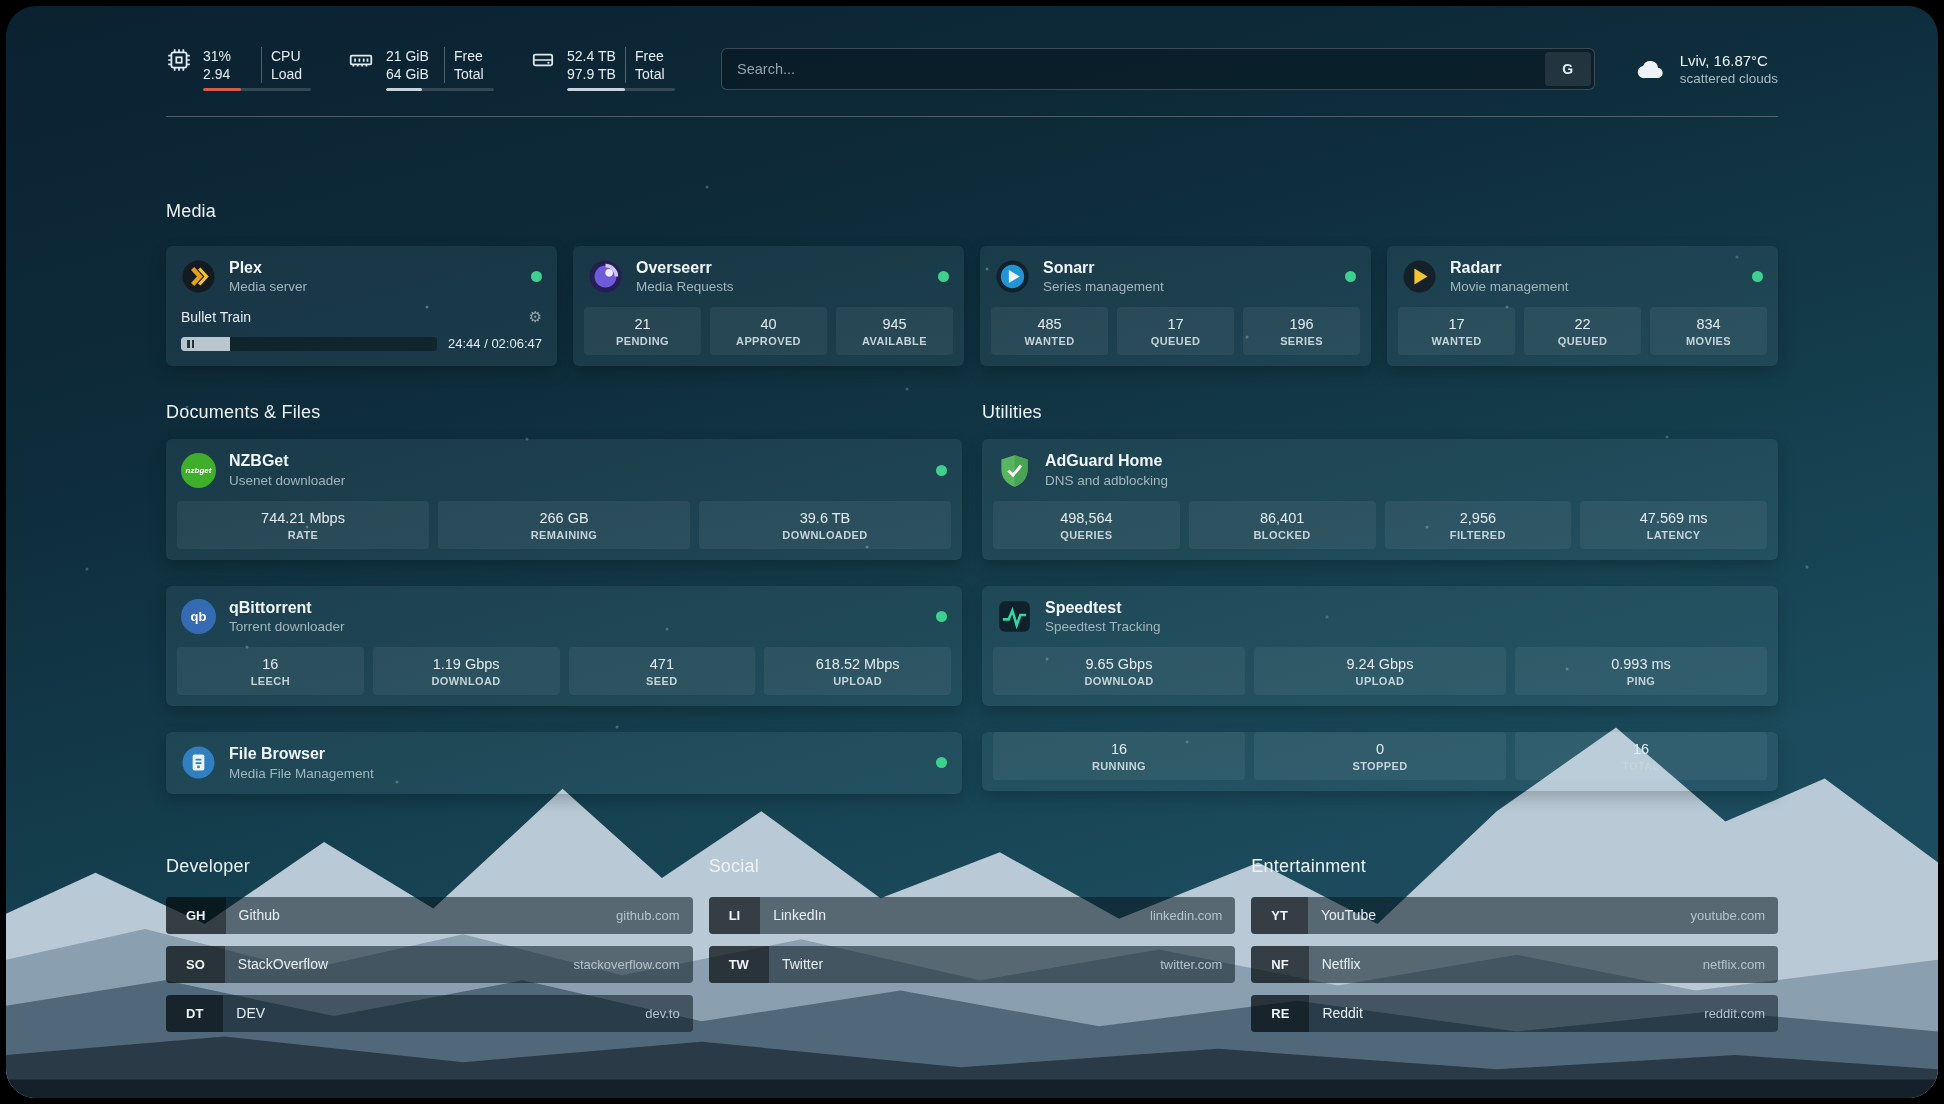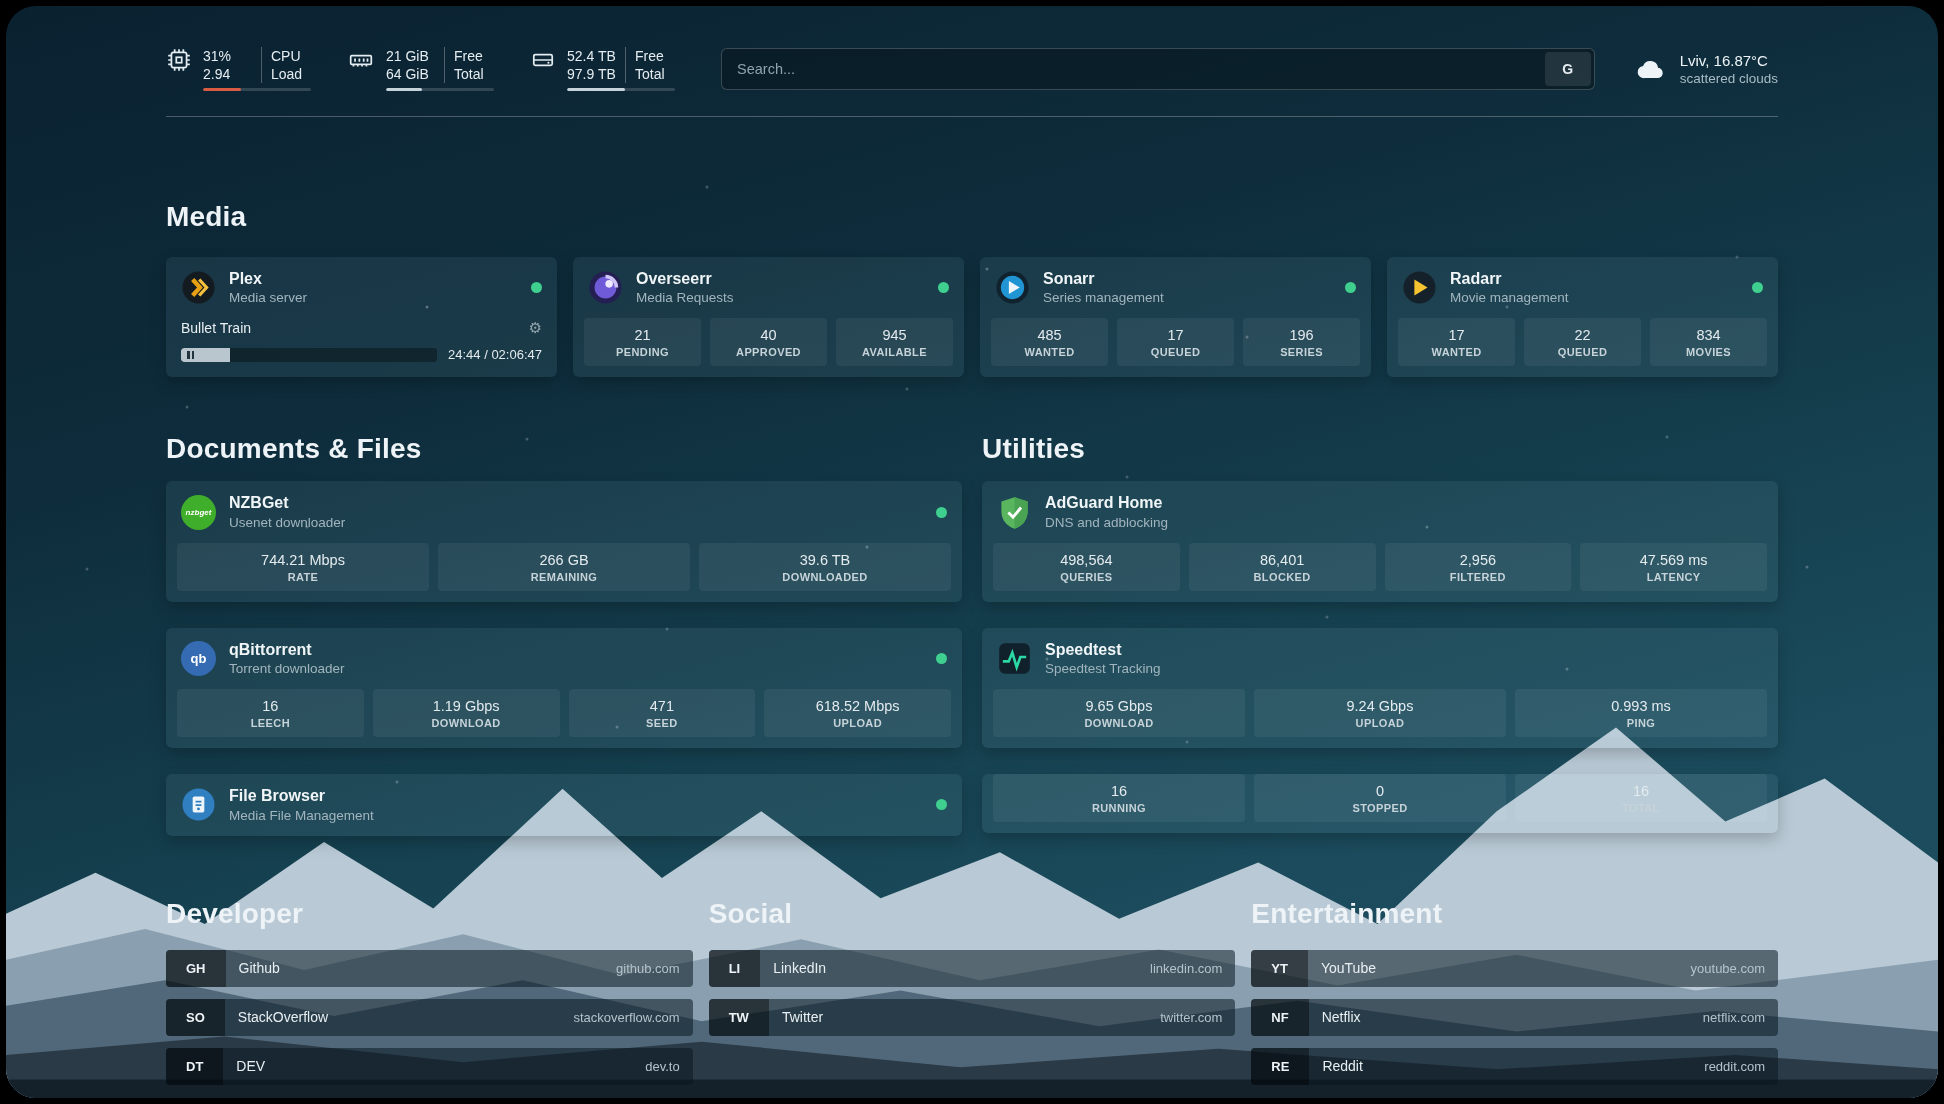--- a/index.html
+++ b/index.html
@@ -48,24 +48,24 @@
     position:absolute; right:4px; top:4px; width:46px; height:34px; border-radius:4px;
     background:rgba(255,255,255,.10); display:flex; align-items:center; justify-content:center;
     font-size:14px; font-weight:700; color:#e5edf1; cursor:pointer;
   }
   .weather { display:flex; align-items:center; gap:13px; }
   .weather-line1 { font-size:15px; color:#eef4f7; }
   .weather-line2 { font-size:13.5px; color:#a9bcc5; margin-top:2px; }
   .divider { margin-top:20px; border-top:1px solid rgba(255,255,255,.26); }
 
   
-  h2.section-title { font-size:28px; font-weight:700; letter-spacing:.2px; color:#edf3f6; }
+  h2.section-title { font-size:18px; font-weight:400; letter-spacing:.2px; color:#edf3f6; }
   .section-media { margin-top:84px; }
   .media-grid { display:grid; grid-template-columns:repeat(4,1fr); gap:16px; margin-top:24px; }
-  .cols { margin-top:56px; display:grid; grid-template-columns:1fr 1fr; gap:20px; align-items:start; }
+  .cols { margin-top:36px; display:grid; grid-template-columns:1fr 1fr; gap:20px; align-items:start; }
   .col .cards { display:flex; flex-direction:column; gap:26px; margin-top:16px; }
 
   .card {
     background:rgba(160,205,222,.085); border-radius:6px; box-shadow:0 6px 16px rgba(0,0,0,.22);
   }
   .card-header { display:flex; align-items:center; gap:13px; padding:13px 15px; }
   .svc-icon { width:35px; height:35px; flex:0 0 35px; }
   .svc-name { font-size:16px; font-weight:700; color:#f0f5f7; line-height:1.15; }
   .svc-desc { font-size:13.5px; color:#a2b5be; margin-top:2px; }
   .status-dot { width:11px; height:11px; border-radius:50%; margin-left:auto; }

